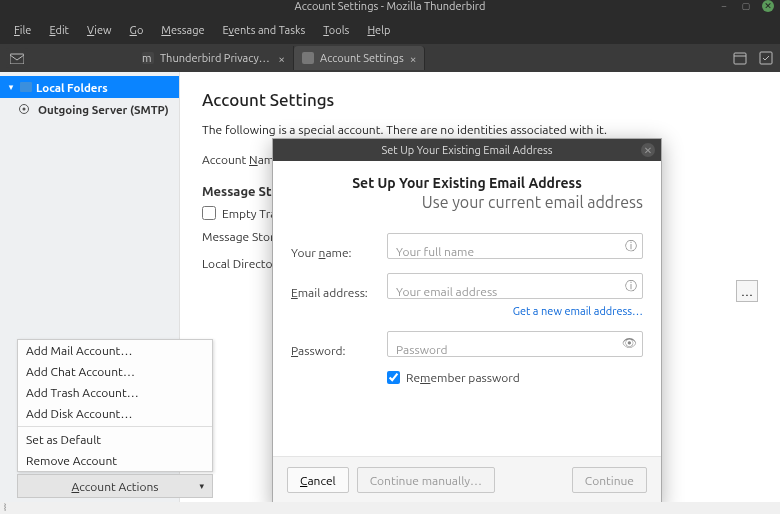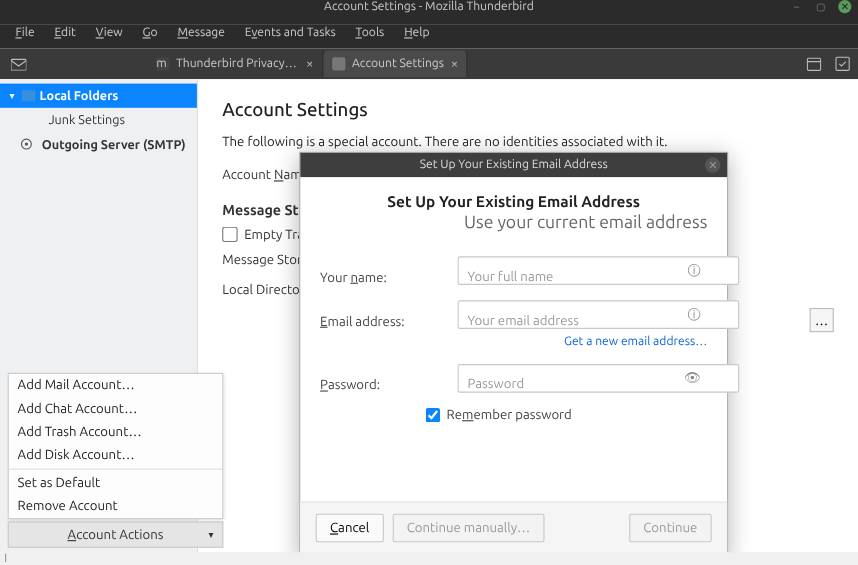--- a/index.html
+++ b/index.html
@@ -46,38 +46,38 @@
   .content .desc { font-size: 12px; margin-bottom: 12px; color: #222; }
   .form-row { display: flex; align-items: center; gap: 8px; margin-bottom: 8px; font-size: 12px; }
   .form-row label { white-space: nowrap; }
   .form-row input[type=text] { border: 1px solid #bbb; height: 22px; padding: 0 6px; font-size: 12px; width: 220px; }
   .section-title { font-weight: 600; margin-top: 14px; margin-bottom: 8px; font-size: 13px; }
   .chk-row { display: flex; align-items: center; gap: 6px; font-size: 12px; margin-bottom: 10px; }
   .chk-row input { width: 14px; height: 14px; }
   .ellipsis-btn { border: 1px solid #bbb; background: #f6f6f6; height: 22px; width: 22px; font-size: 12px; }
 
   
-  .actions-wrap { position: absolute; left: 7px; bottom: 4px; width: 196px; }
+  .actions-wrap { position: absolute; left: 17px; bottom: 4px; width: 196px; }
   .actions-menu { background: #fdfdfd; border: 1px solid #ccc; box-shadow: 1px 1px 3px rgba(0,0,0,0.15); margin-bottom: 2px; }
   .actions-menu .mi { padding: 4px 8px; font-size: 12px; color: #222; cursor: default; }
   .actions-menu .sep { height: 1px; background: #ddd; margin: 2px 0; }
   .actions-btn { width: 100%; height: 24px; background: #e5e5e5; border: 1px solid #c8c8c8; display:flex; align-items:center; justify-content:center; gap: 6px; font-size: 12px; cursor: default; position: relative;}
   .actions-btn .caret-d { position:absolute; right:8px; font-size:9px; }
 
   
   .dialog { position: absolute; left: 272px; top: 138px; width: 390px; height: 370px; background: #fff; border: 1px solid #aaa; box-shadow: 0 4px 20px rgba(0,0,0,0.3); display:flex; flex-direction:column; }
   .dialog-header { height: 22px; background: #3e3e3e; color: #ddd; display:flex; align-items:center; justify-content:center; font-size: 11px; position: relative;}
   .dialog-header .close { position: absolute; right: 6px; color: #999; width:14px; height:14px; border-radius:50%; background:#555; display:flex; align-items:center; justify-content:center; font-size:10px;}
   .dialog-body { flex:1; padding: 14px 18px 10px; display:flex; flex-direction:column; }
   .dialog-body h2 { font-size: 14px; font-weight: 600; text-align:center; color:#222; }
   .dialog-body .sub { font-size: 16px; color:#666; text-align:right; margin-top:2px; margin-bottom: 22px; }
   .dlg-row { display:flex; align-items:flex-end; margin-bottom: 14px; }
   .dlg-row label { width: 96px; font-size: 12px; color:#444; }
   .dlg-row .field { flex:1; position:relative; }
-  .dlg-row input { width:100%; height: 26px; border:1px solid #c8c8c8; border-radius:2px; padding: 11px 26px 0 8px; font-size: 12px; color:#333;margin-left:29px; }
+  .dlg-row input { width:100%; height: 26px; border:1px solid #c8c8c8; border-radius:2px; padding: 11px 26px 0 8px; font-size: 12px; color:#333; }
   .dlg-row input::placeholder { color:#999; }
   .dlg-row .field .trail { position:absolute; right:6px; top:5px; color:#888; font-size:12px; }
   .dlg-link { text-align:right; font-size: 11px; margin-top:-8px; margin-bottom: 14px; }
   .dlg-link a { color:#0a66d8; text-decoration:none; }
   .remember { display:flex; align-items:center; gap:6px; margin-left: 96px; font-size:12px; color:#444; }
   .remember input { width:13px; height:13px; accent-color:#0a84ff;}
   .dialog-footer { padding: 10px 14px 14px; display:flex; align-items:center; gap: 8px; background:#f5f5f5; border-top:1px solid #e4e4e4;}
   .dialog-footer button { height: 26px; border:1px solid #c8c8c8; background:#fafafa; padding: 0 12px; font-size:12px; border-radius:2px; cursor:default; }
   .dialog-footer button.disabled { color:#999; background:#f3f3f3; }
   .dialog-footer .spacer { flex:1; }
@@ -146,23 +146,20 @@
 </div>
 
 <div class="main">
   <div class="sidebar">
     <div class="tree">
       <div class="tree-row parent selected">
         <span class="caret">▾</span>
         <span class="folder-icon"></span>
         <span style="font-weight:600">Local Folders</span>
       </div>
-      <div class="tree-row child">
-        <span>Junk Settings</span>
-      </div>
       <div class="tree-row smtp">
         <span class="gear-icon">
           <svg width="12" height="12" viewBox="0 0 12 12">
               <circle cx="6" cy="6" r="4.5" fill="none" stroke="#555"></circle>
               <circle cx="6" cy="6" r="1.5" fill="#555"></circle>
             </svg>
         </span>
         <span style="font-weight:600; margin-left:4px">Outgoing Server (SMTP)</span>
       </div>
     </div>

